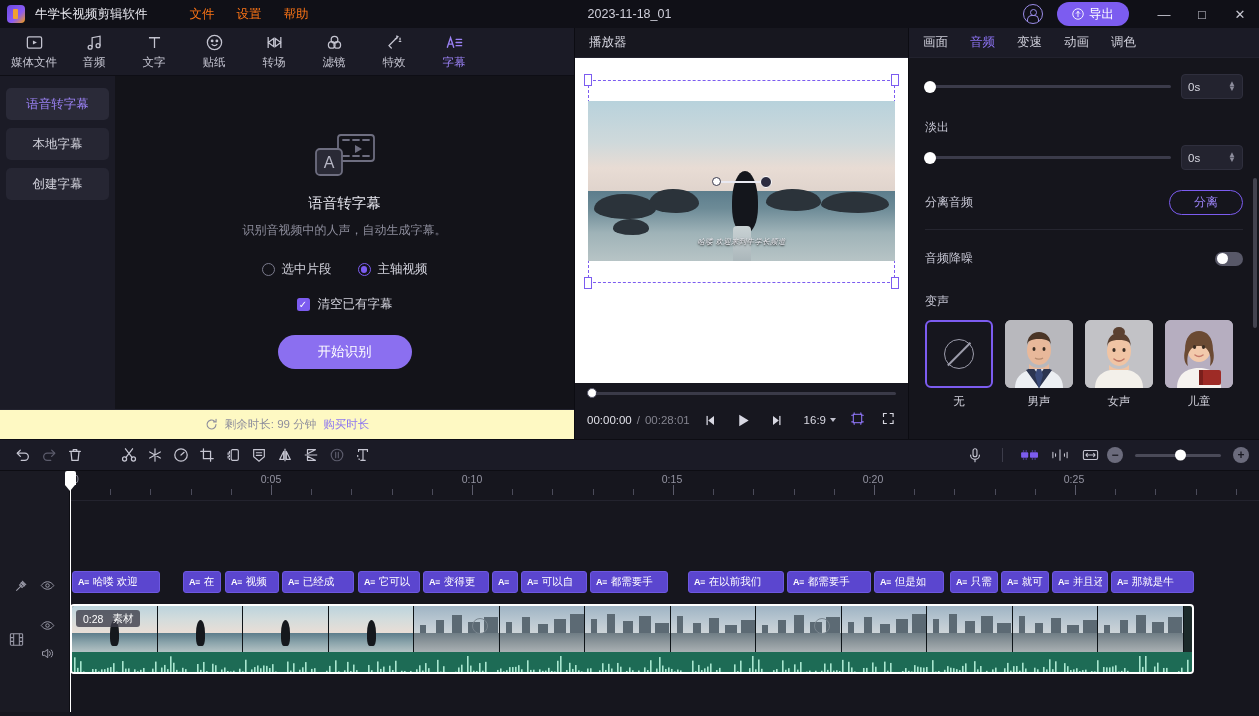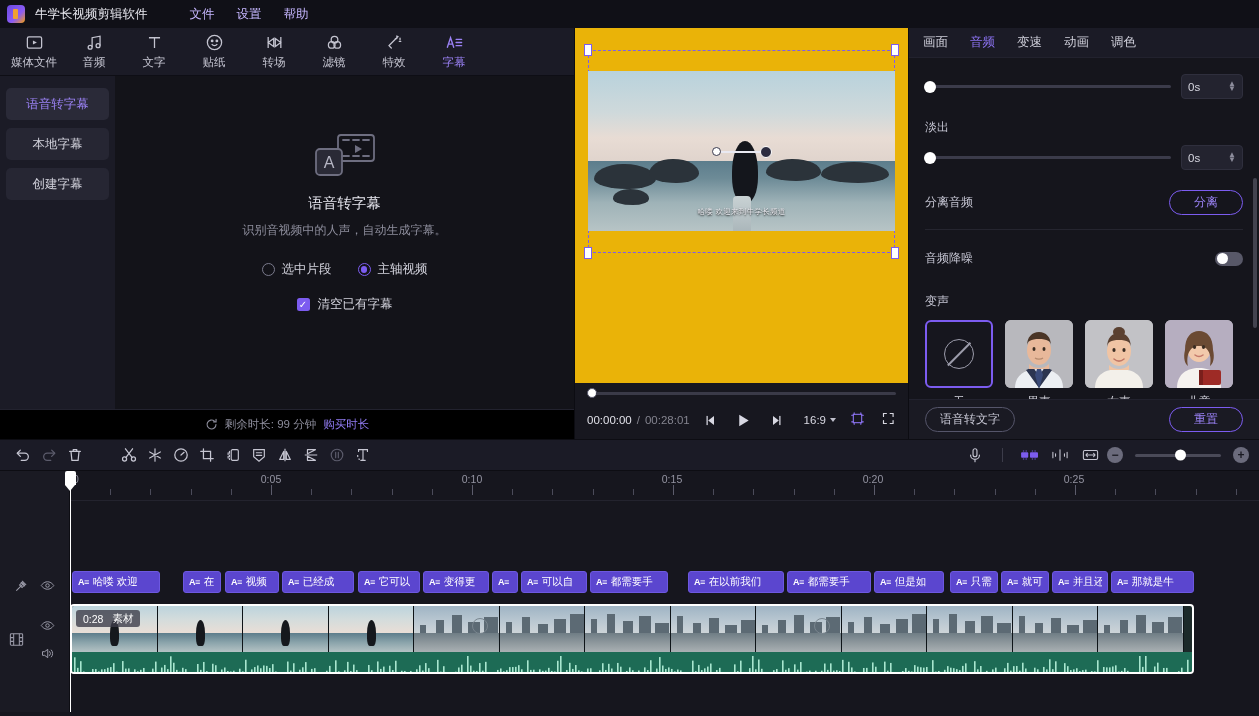--- a/index.html
+++ b/index.html
@@ -23,21 +23,21 @@
     border-radius: 4px;
     background: linear-gradient(135deg,#6c4ae0 0%,#8b5cf6 60%,#f59e0b 100%);
     position: relative; flex: none;
   }
   .logo::after {
     content:""; position:absolute; left:6px; top:4px;
     width:5px; height:10px; background:#f0a030; border-radius:1px;
   }
   .app-name { font-size: 12.5px; color: #e7e7ee; margin-left: 10px; }
   .menu { display: flex; gap: 22px; margin-left: 42px; }
-  .menu-item { font-size: 12.5px; color: #c4b5fd; cursor: pointer; }
+  .menu-item { font-size: 12.5px; color: #f97316; cursor: pointer; }
   .proj-title {
     position: absolute; left: 0; right: 0; text-align: center;
     font-size: 12.5px; color: #cfcfda; pointer-events: none;
   }
   .tb-right {
     margin-left: auto; display: flex; align-items: center; height: 100%;
   }
   .avatar-btn {
     width: 20px; height: 20px; border-radius: 50%;
     border: 1.4px solid #9a8ce8; margin-right: 14px;
@@ -121,31 +121,31 @@
     color:#fff; font-size:10px; line-height:1;
   }
   .start-btn {
     background:#8b6ff0; color:#fff; border:none; border-radius:17px;
     height:34px; padding:0 40px; font-size:13.5px; cursor:pointer;
     font-family:inherit;
   }
   .panel-footer {
     height:30px; border-top:1px solid #22222e; display:flex;
     align-items:center; justify-content:center; gap:7px;
-    font-size:11.5px; color:#8d8d9c; background:#000000;
+    font-size:11.5px; color:#8d8d9c; background:#fef9c3;
   }
   .buy-link { color:#8f79ef; cursor:pointer; }
 
   
   .player-panel { width:334px; background:#17171f; display:flex; flex-direction:column;
                   border-right:1px solid #0c0c12; }
   .player-head { height:30px; display:flex; align-items:center; padding-left:14px;
                  font-size:12.5px; color:#d6d6e0; border-bottom:1px solid #22222e; }
-  .player-stage { flex:1; background:#eab308; position:relative;
-                  display:flex; align-items:center; justify-content:center; }
+  .player-stage { flex:1; background:#ffffff; position:relative;
+                  display:flex; align-items:center; justify-content:center;font-style:italic; }
   .video-frame {
     position:absolute; left:13px; top:22px; width:307px; height:203px;
   }
   .sel-box {
     position:absolute; left:0; top:0; right:0; bottom:0;
     border:1px dashed #7c5cf0;
   }
   .handle { position:absolute; width:8px; height:12px; background:#fff;
             border:1px solid #7c5cf0; }
   .video-img {
@@ -343,20 +343,36 @@
 <body>
 
 <div class="titlebar">
   <div class="logo"></div>
   <div class="app-name">牛学长视频剪辑软件</div>
   <div class="menu">
     <div class="menu-item">文件</div>
     <div class="menu-item">设置</div>
     <div class="menu-item">帮助</div>
   </div>
+  <div class="proj-title">2023-11-18_01</div>
+  <div class="tb-right">
+    <div class="avatar-btn"></div>
+    <button class="export-btn">
+      <svg width="12" height="12" viewBox="0 0 16 16">
+        <circle cx="8" cy="8" r="7" fill="none" stroke="#fff" stroke-width="1.2"></circle>
+        <path d="M8 11.5V4.8M8 4.8L5.6 7.2M8 4.8l2.4 2.4" fill="none" stroke="#fff" stroke-width="1.2" stroke-linecap="round"></path>
+      </svg>
+      <span>导出</span>
+    </button>
+    <div class="win-btns">
+      <div class="win-btn">—</div>
+      <div class="win-btn">□</div>
+      <div class="win-btn close">✕</div>
+    </div>
+  </div>
 </div>
 
 <div class="main">
 
   <div class="left-panel">
     <div class="tool-tabs">
       <div class="tool-tab">
         <svg viewBox="0 0 24 24" fill="none" stroke="currentColor" stroke-width="1.6">
           <rect x="3" y="5" width="18" height="14" rx="2"></rect>
             <path d="M10 9.5l5 2.5-5 2.5z" fill="currentColor" stroke="none"></path>
@@ -441,34 +457,36 @@
           </div>
           <div class="radio-opt sel">
             <span class="radio-dot"></span>
             <span>主轴视频</span>
           </div>
         </div>
         <div class="check-row">
           <span class="checkbox">✓</span>
           <span>清空已有字幕</span>
         </div>
+        <button class="start-btn">开始识别</button>
       </div>
     </div>
 
     <div class="panel-footer">
       <svg width="13" height="13" viewBox="0 0 16 16" fill="none" stroke="#8d8d9c" stroke-width="1.4">
         <path d="M13.5 8a5.5 5.5 0 1 1-1.9-4.2" stroke-linecap="round"></path>
           <path d="M13.6 1.6v3.1h-3.1" stroke-linecap="round"></path>
       </svg>
       <span>剩余时长: 99 分钟</span>
       <span class="buy-link">购买时长</span>
     </div>
   </div>
 
   <div class="player-panel">
+    <div class="player-head">播放器</div>
     <div class="player-stage">
       <div class="video-frame">
         <div class="sel-box"></div>
         <div class="handle" style="left:-4px;top:-6px;"></div>
         <div class="handle" style="right:-4px;top:-6px;"></div>
         <div class="handle" style="left:-4px;bottom:-6px;"></div>
         <div class="handle" style="right:-4px;bottom:-6px;"></div>
         <div class="video-img">
           <div class="sky"></div>
           <div class="sea"></div>
@@ -638,24 +656,20 @@
               <rect x="34" y="50" width="22" height="15" rx="2" fill="#9e2b26"></rect>
               <rect x="34" y="50" width="4" height="15" fill="#7a1f1c"></rect>
             </svg>
           </div>
           <div class="voice-name">儿童</div>
         </div>
       </div>
       <div class="vscroll"></div>
     </div>
 
-    <div class="prop-footer">
-      <button class="outline-gray">语音转文字</button>
-      <button class="ghost-btn">重置</button>
-    </div>
   </div>
 </div>
 
 <div class="tl-toolbar">
   <div class="tlb">
     <svg width="16" height="16" viewBox="0 0 18 18" fill="none" stroke="currentColor" stroke-width="1.4">
       <path d="M3 7h8a4 4 0 0 1 0 8H7" stroke-linecap="round"></path>
         <path d="M6 3.5L2.5 7 6 10.5" stroke-linecap="round" stroke-linejoin="round"></path>
     </svg>
   </div>

